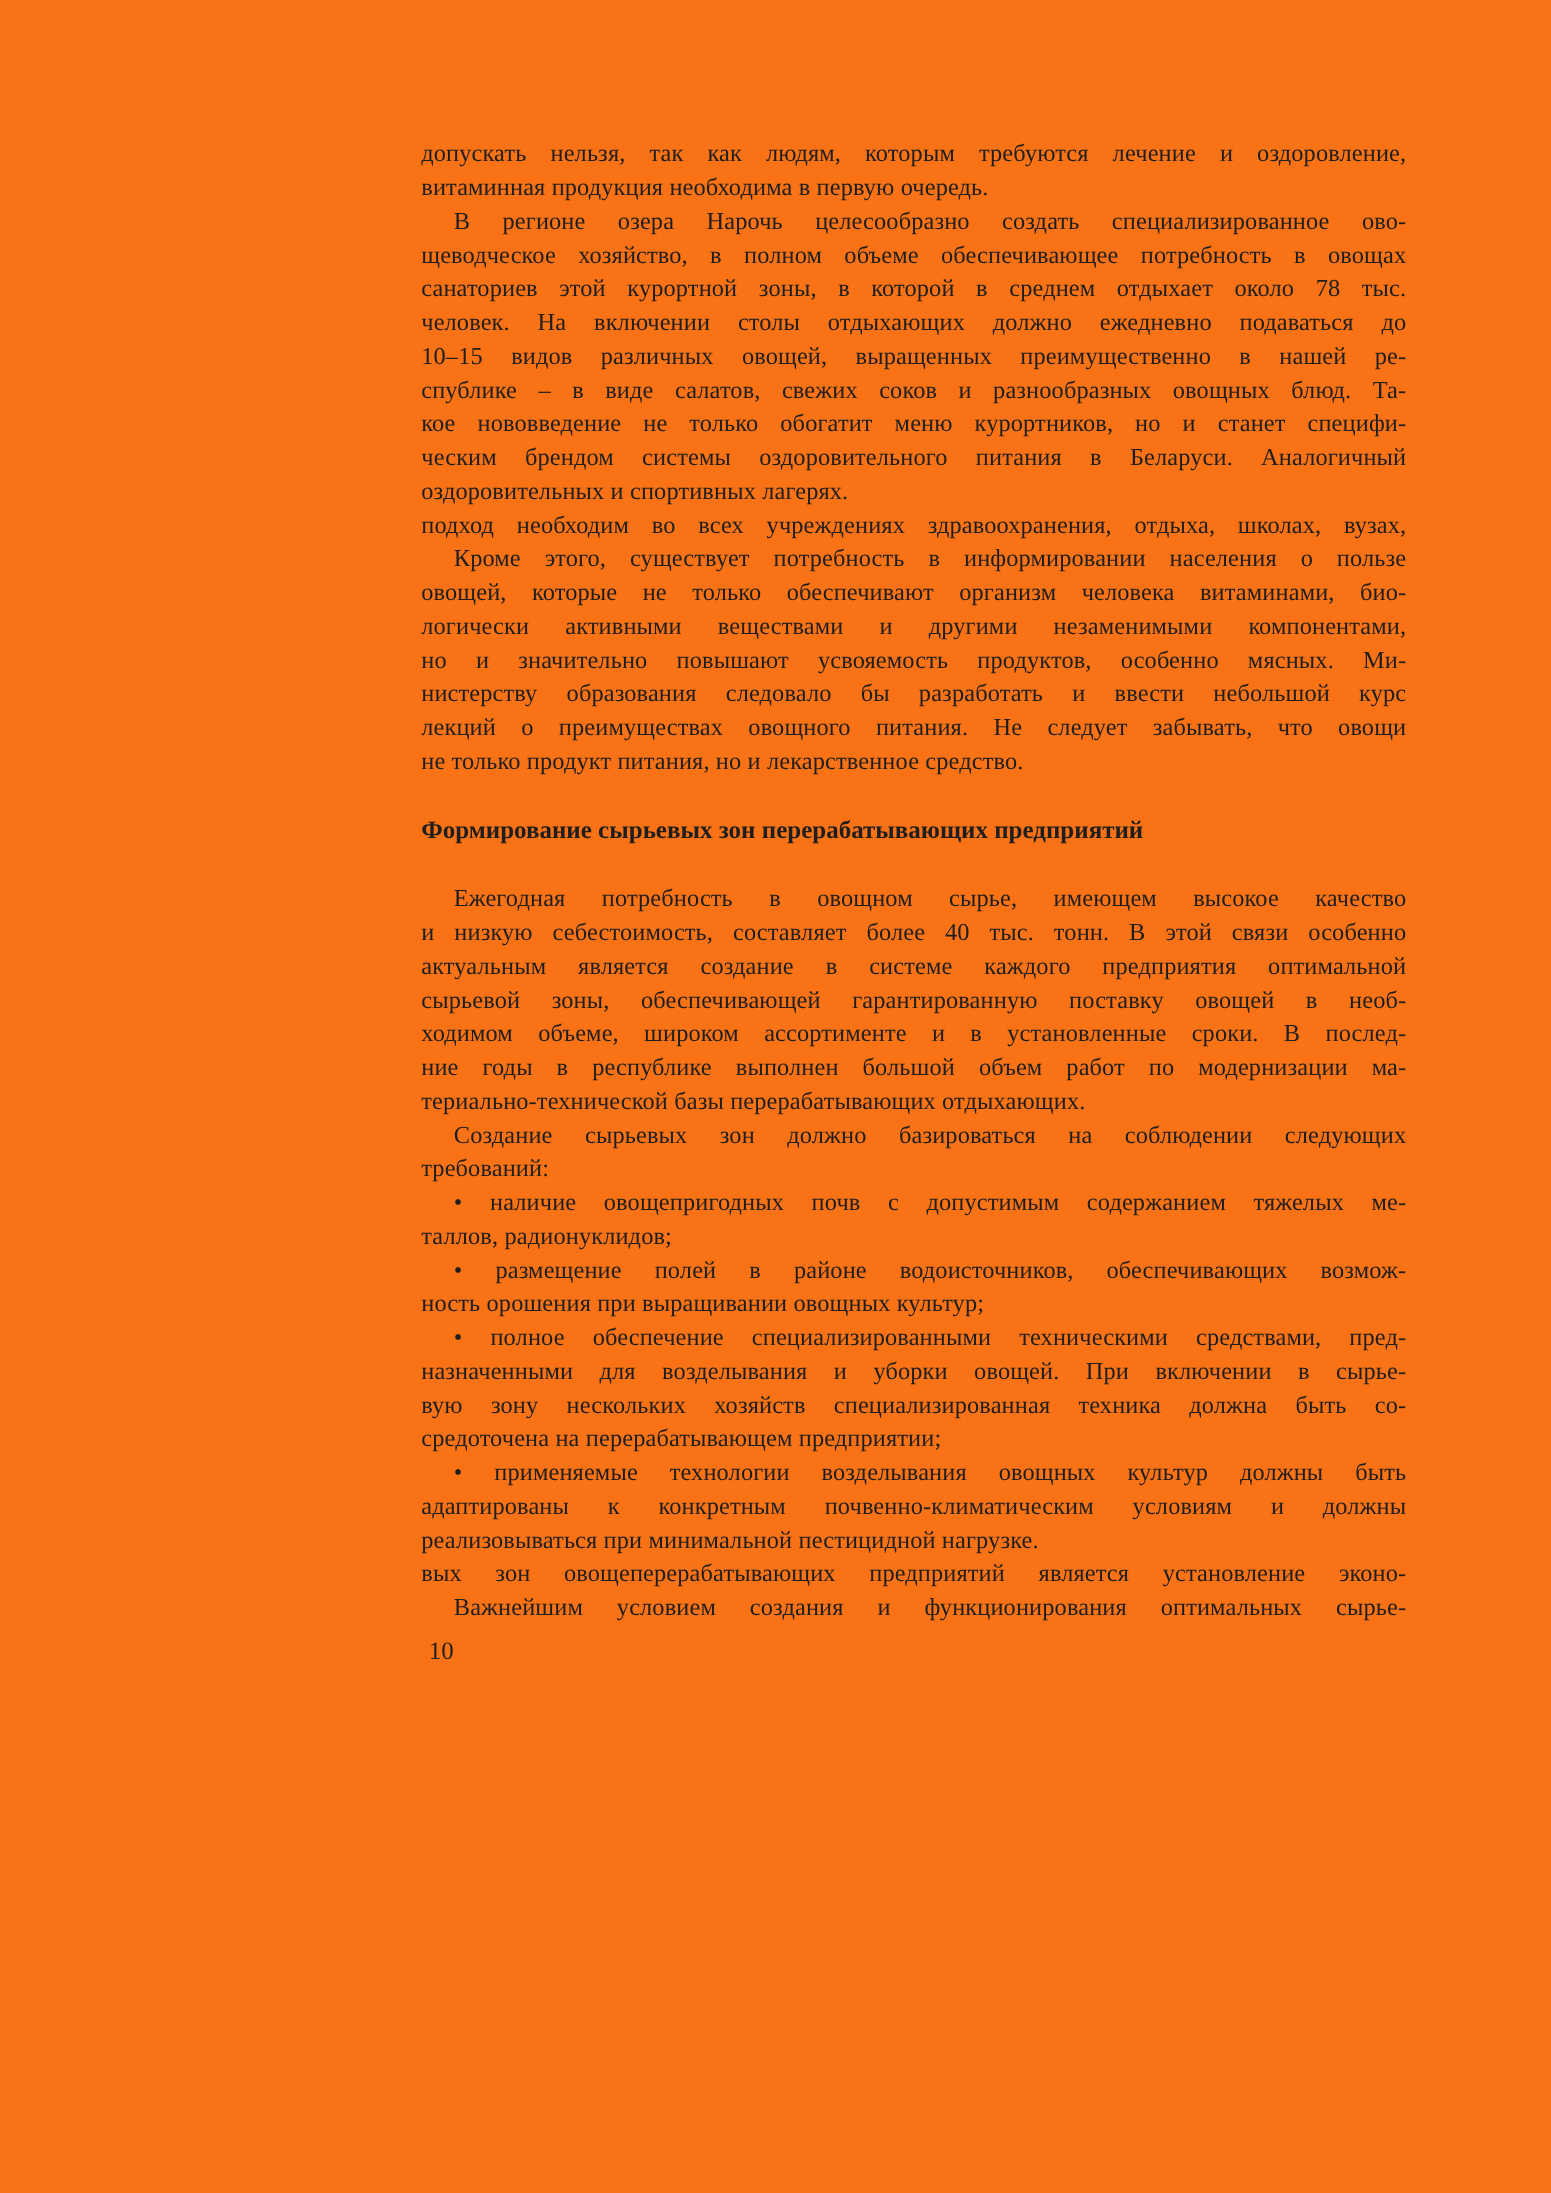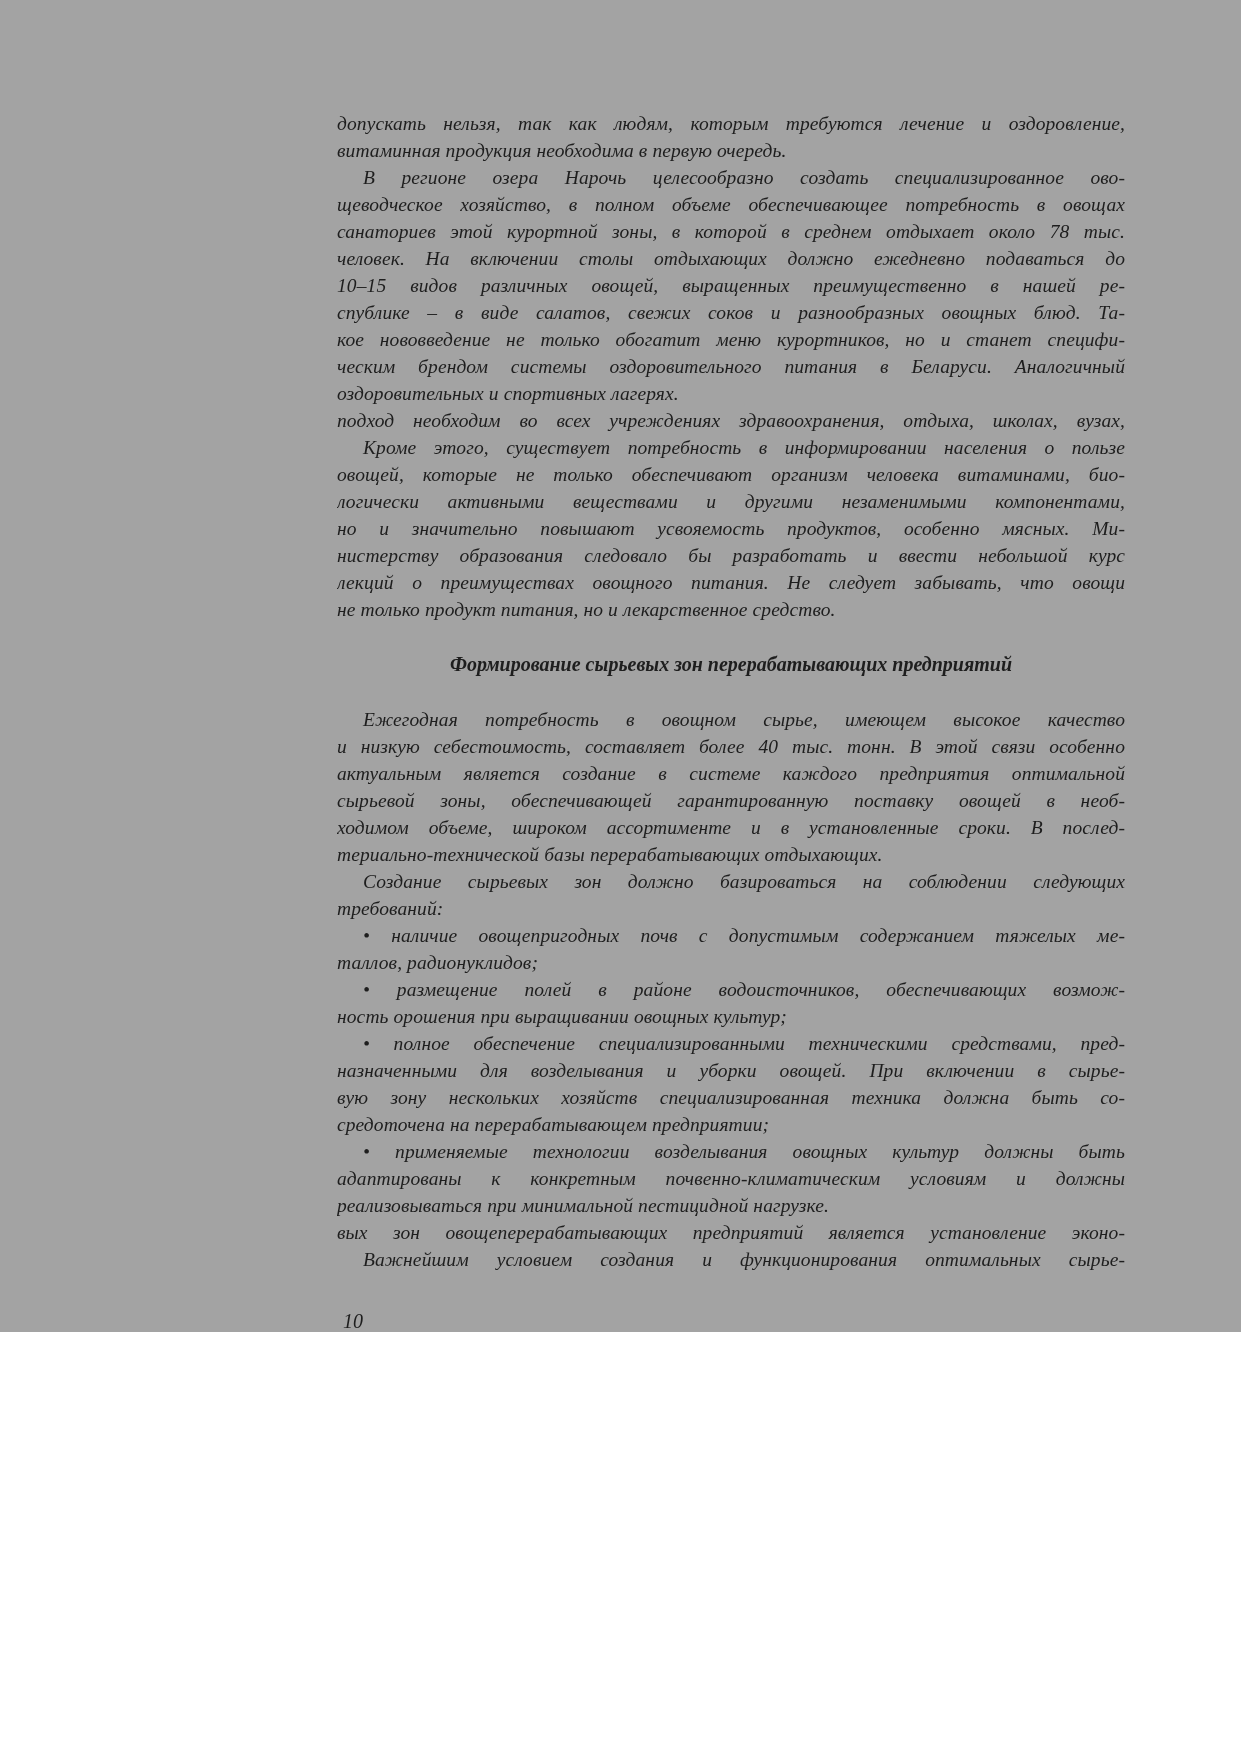--- a/index.html
+++ b/index.html
@@ -3,26 +3,25 @@
 <meta charset="utf-8">
 <style>
   html, body {
     margin: 0;
     padding: 0;
     background: #ffffff;
   }
   .page {
     position: relative;
     width: 1241px;
-    height: 1332px;
-    background: #a3a3a3;
+    height: 1754px;
+    background: #f97316;
     font-family: "Liberation Serif", serif;
     color: #1e1e1e;
     overflow: hidden;
-    font-style: italic;
   }
   .text-block {
     position: absolute;
     left: 337px;
     top: 110px;
     width: 788px;
   }
   .para {
     margin: 0;
     padding: 0;
@@ -39,21 +38,20 @@
   .line.fill {
     text-align-last: justify;
   }
   .line.indent {
     text-indent: 26px;
   }
   .heading {
     font-size: 20px;
     font-weight: bold;
     line-height: 27px;
-    text-align: center;
     margin: 28px 0 28px 0;
   }
   .page-number {
     position: absolute;
     left: 343px;
     top: 1308px;
     font-size: 20px;
     line-height: 27px;
   }
 </style>
@@ -87,20 +85,21 @@
         <div class="line fill">лекций о преимуществах овощного питания. Не следует забывать, что овощи</div>
         <div class="line">не только продукт питания, но и лекарственное средство.</div>
       </div>
       <div class="heading">Формирование сырьевых зон перерабатывающих предприятий</div>
       <div class="para">
         <div class="line fill indent">Ежегодная потребность в овощном сырье, имеющем высокое качество</div>
         <div class="line fill">и низкую себестоимость, составляет более 40 тыс. тонн. В этой связи особенно</div>
         <div class="line fill">актуальным является создание в системе каждого предприятия оптимальной</div>
         <div class="line fill">сырьевой зоны, обеспечивающей гарантированную поставку овощей в необ-</div>
         <div class="line fill">ходимом объеме, широком ассортименте и в установленные сроки. В послед-</div>
+        <div class="line fill">ние годы в республике выполнен большой объем работ по модернизации ма-</div>
         <div class="line">териально-технической базы перерабатывающих отдыхающих.</div>
       </div>
       <div class="para">
         <div class="line fill indent">Создание сырьевых зон должно базироваться на соблюдении следующих</div>
         <div class="line">требований:</div>
       </div>
       <div class="para">
         <div class="line fill indent">• наличие овощепригодных почв с допустимым содержанием тяжелых ме-</div>
         <div class="line">таллов, радионуклидов;</div>
       </div>

